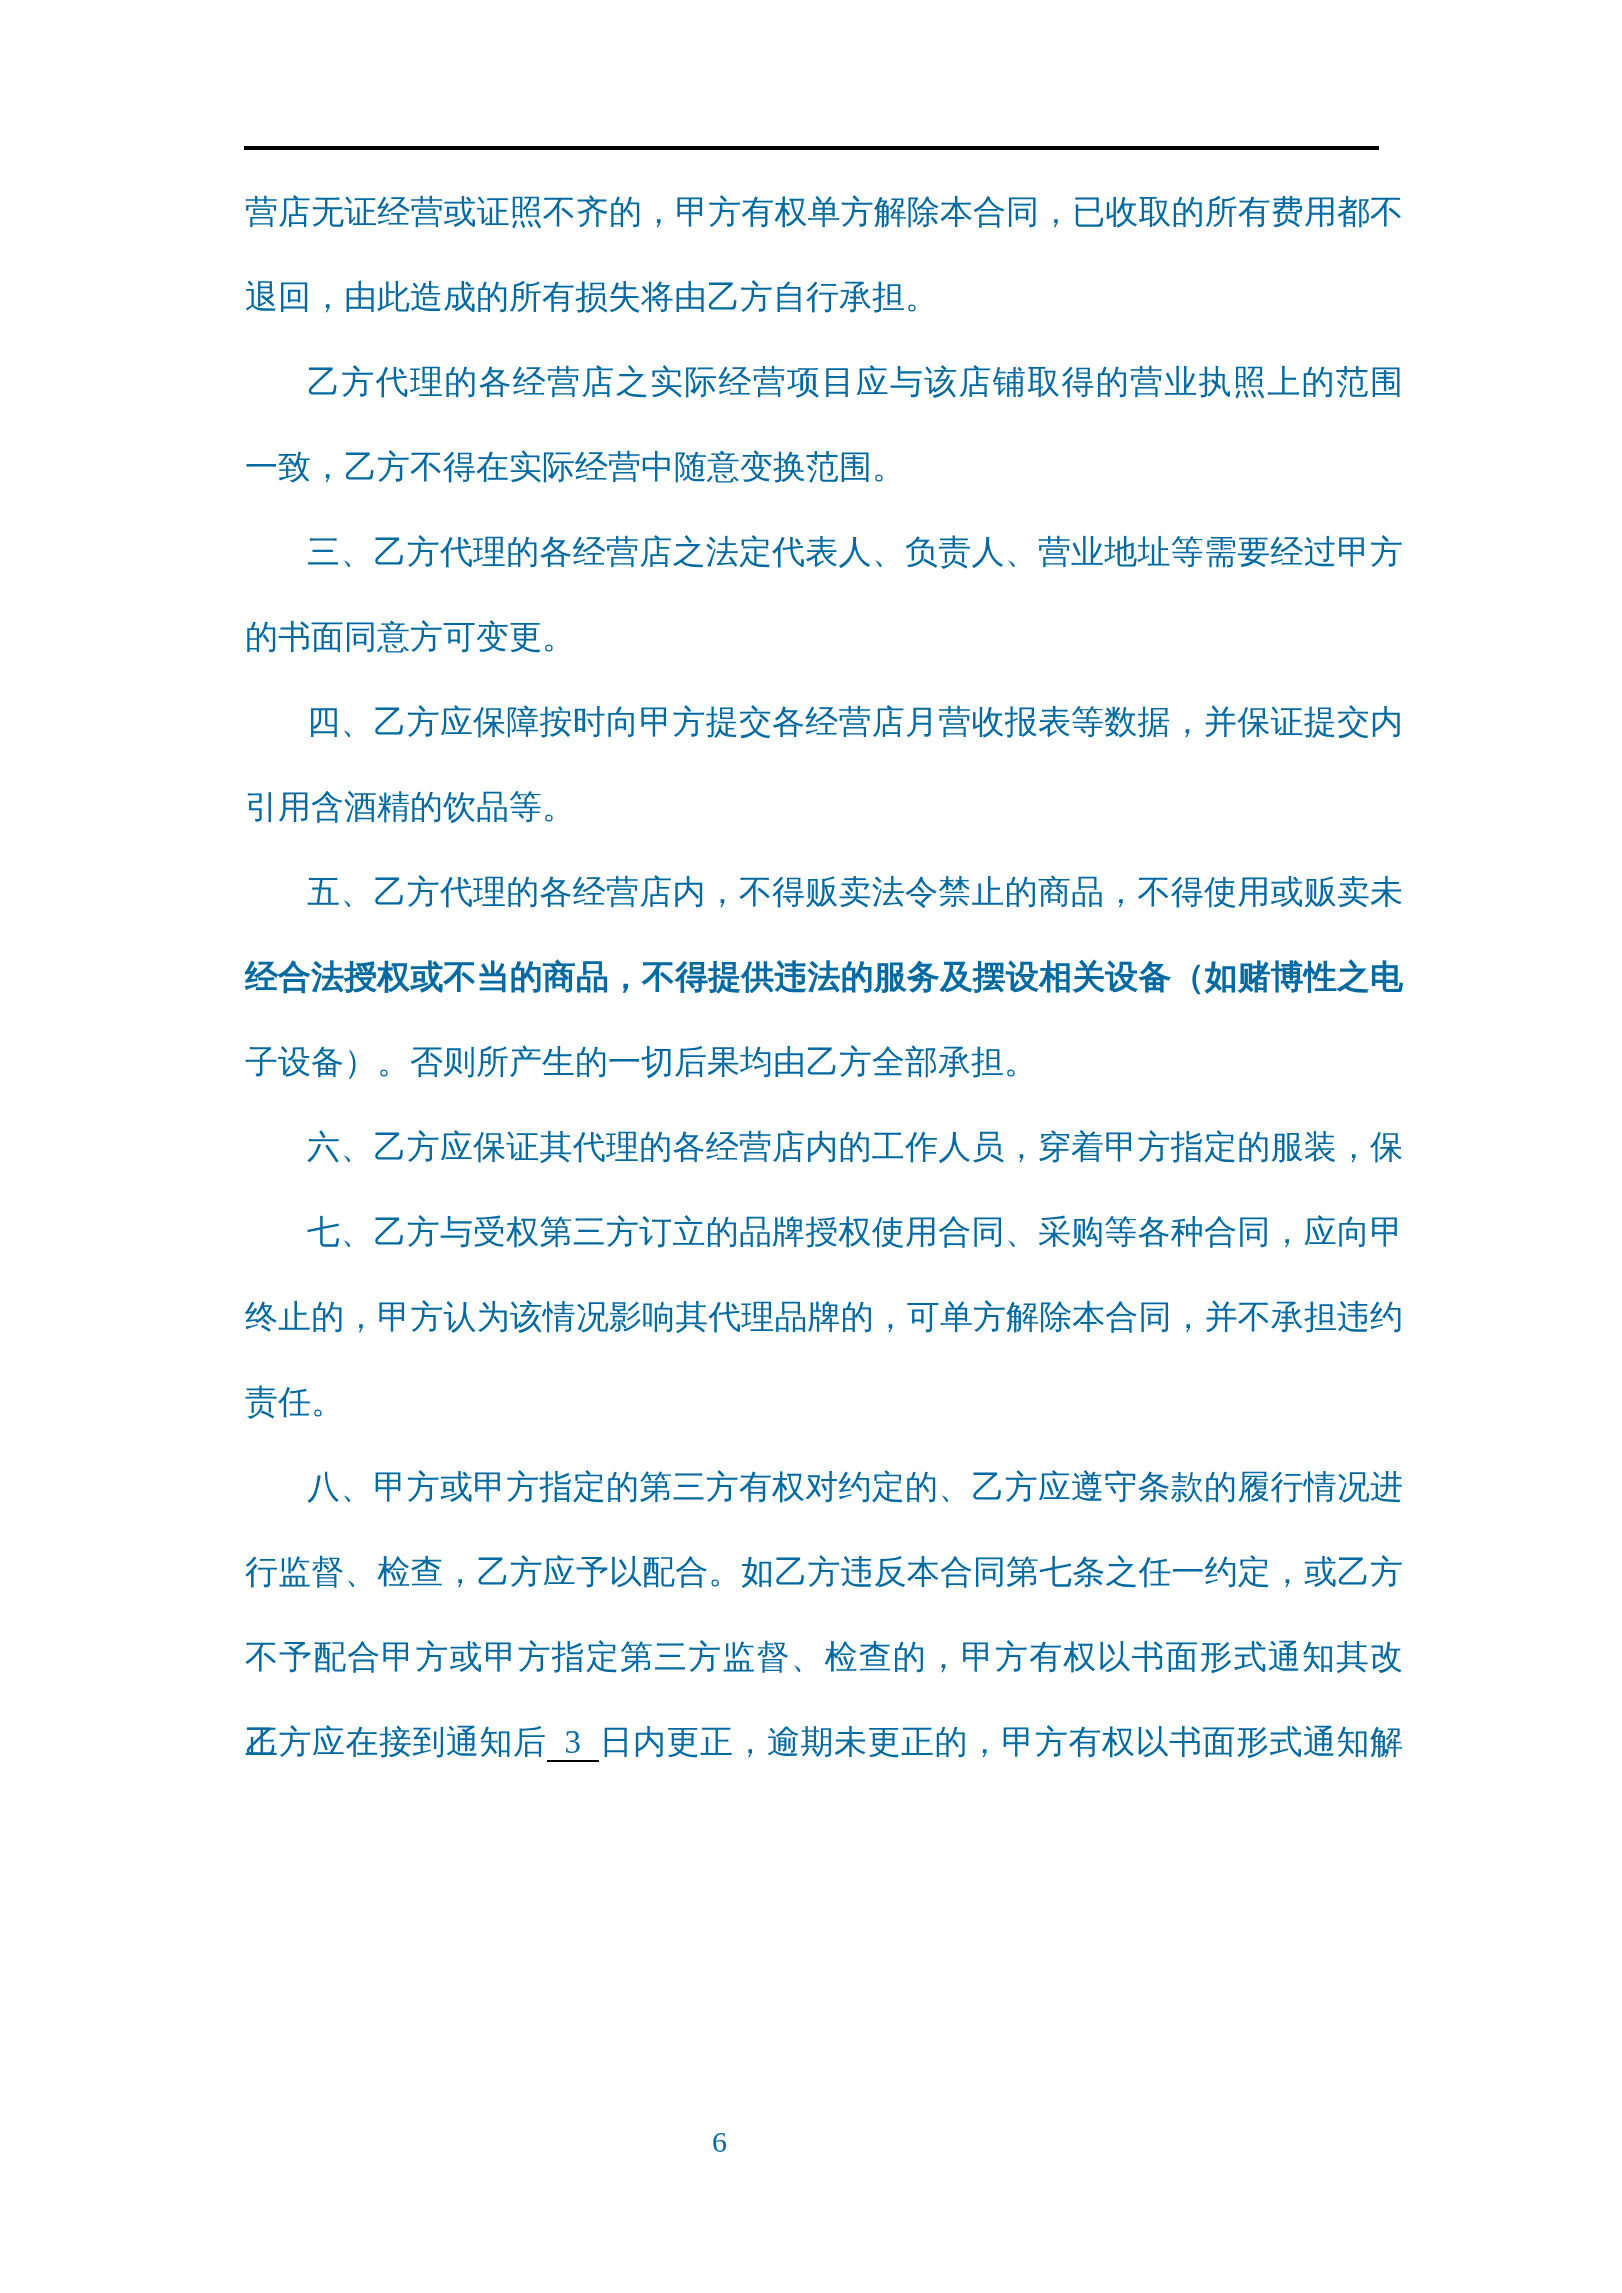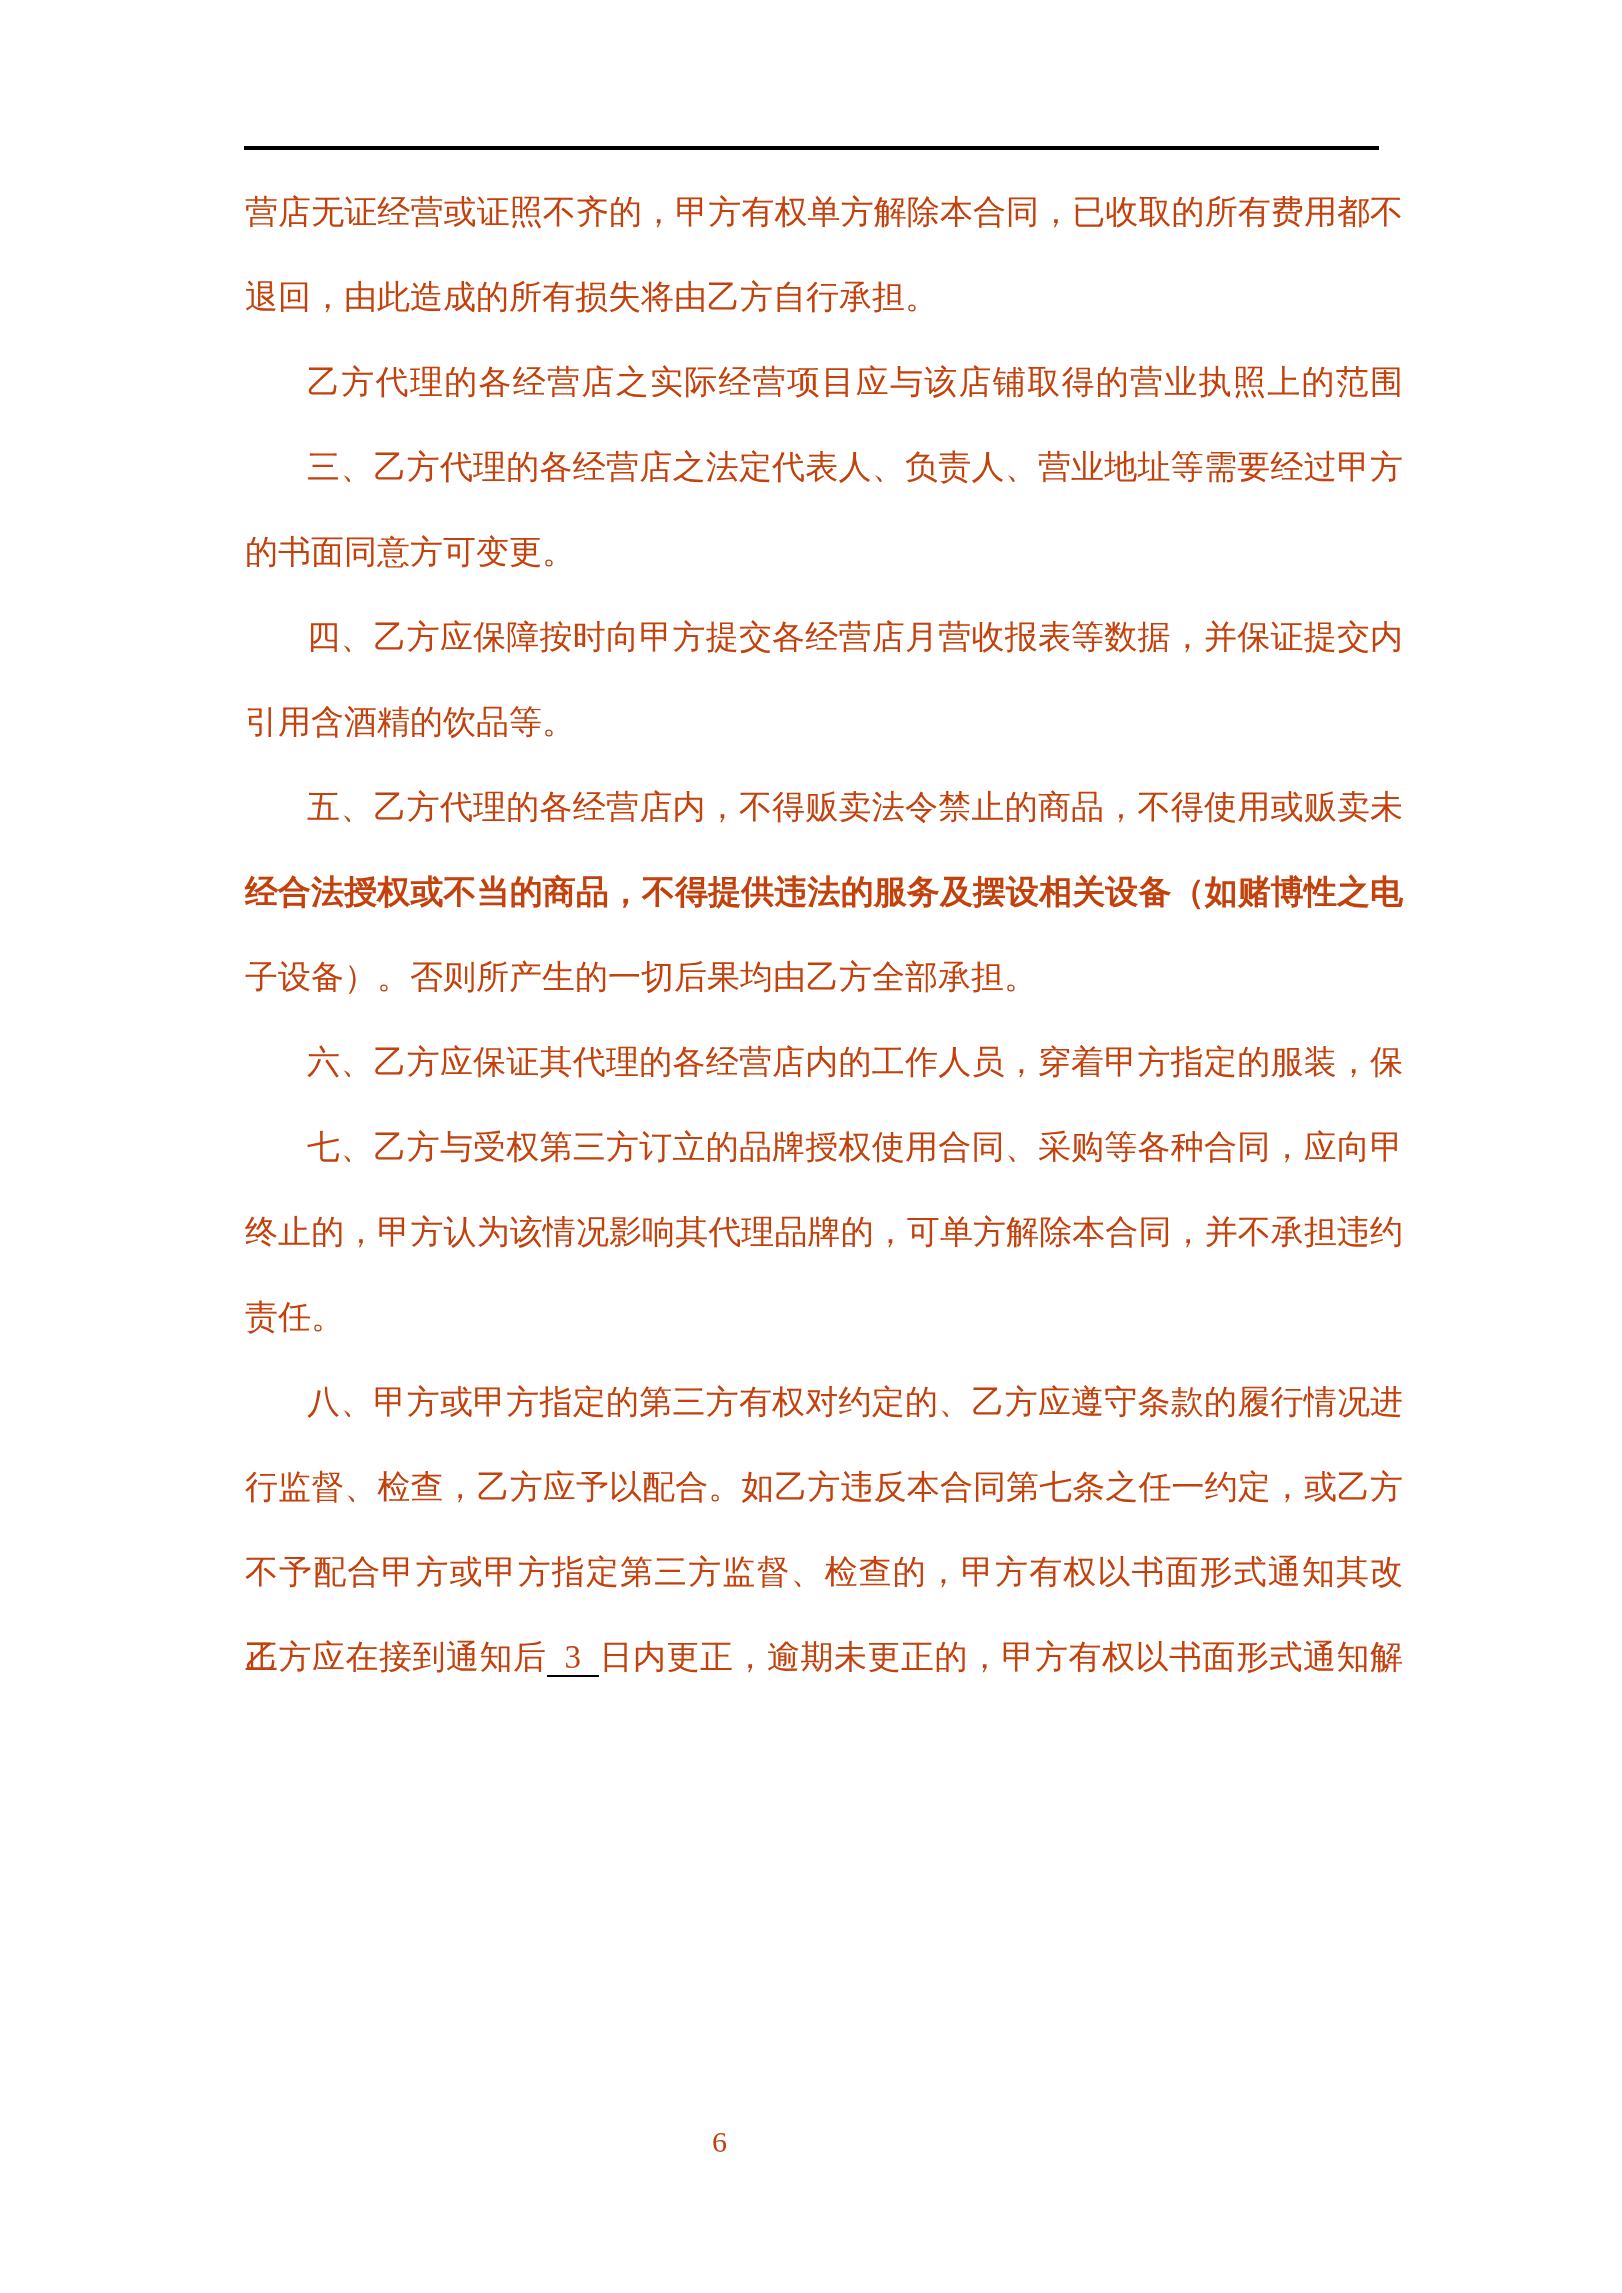--- a/index.html
+++ b/index.html
@@ -7,21 +7,21 @@
     padding: 0;
     background: #ffffff;
   }
   .page {
     position: relative;
     width: 1439px;
     height: 2294px;
     background: #ffffff;
     overflow: hidden;
     font-family: "Liberation Serif", "DejaVu Serif", serif;
-    color: #c2410c;
+    color: #0369a1;
   }
   .top-rule {
     position: absolute;
     left: 244px;
     top: 146px;
     width: 1135px;
     height: 3.6px;
     background: #000000;
   }
   .doc-lines {
@@ -65,20 +65,21 @@
 </style>
 </head>
 <body>
 
 <div class="page">
   <div class="top-rule"></div>
   <div class="doc-lines">
       <div class="doc-line fill" style="letter-spacing: -0.1px;"><span class="line-inner"><span>营店无证经营或证照不齐的，甲方有权单方解除本合同，已收取的所有费用都不</span></span></div>
       <div class="doc-line"><span class="line-inner"><span>退回，由此造成的所有损失将由乙方自行承担。</span></span></div>
       <div class="doc-line indent fill" style="letter-spacing: -0.1px;"><span class="line-inner"><span>乙方代理的各经营店之实际经营项目应与该店铺取得的营业执照上的范围</span></span></div>
+      <div class="doc-line"><span class="line-inner"><span>一致，乙方不得在实际经营中随意变换范围。</span></span></div>
       <div class="doc-line indent fill" style="letter-spacing: -0.1px;"><span class="line-inner"><span>三、乙方代理的各经营店之法定代表人、负责人、营业地址等需要经过甲方</span></span></div>
       <div class="doc-line"><span class="line-inner"><span>的书面同意方可变更。</span></span></div>
       <div class="doc-line indent fill" style="letter-spacing: -0.1px;"><span class="line-inner"><span>四、乙方应保障按时向甲方提交各经营店月营收报表等数据，并保证提交内</span></span></div>
       <div class="doc-line"><span class="line-inner"><span>引用含酒精的饮品等。</span></span></div>
       <div class="doc-line indent fill" style="letter-spacing: -0.1px;"><span class="line-inner"><span>五、乙方代理的各经营店内，不得贩卖法令禁止的商品，不得使用或贩卖未</span></span></div>
       <div class="doc-line fill" style="letter-spacing: -0.1px; font-weight: bold;"><span class="line-inner"><span>经合法授权或不当的商品，不得提供违法的服务及摆设相关设备（如赌博性之电</span></span></div>
       <div class="doc-line"><span class="line-inner"><span>子设备）。否则所产生的一切后果均由乙方全部承担。</span></span></div>
       <div class="doc-line indent fill" style="letter-spacing: -0.1px;"><span class="line-inner"><span>六、乙方应保证其代理的各经营店内的工作人员，穿着甲方指定的服装，保</span></span></div>
       <div class="doc-line indent fill" style="letter-spacing: -0.1px;"><span class="line-inner"><span>七、乙方与受权第三方订立的品牌授权使用合同、采购等各种合同，应向甲</span></span></div>
       <div class="doc-line fill" style="letter-spacing: -0.1px;"><span class="line-inner"><span>终止的，甲方认为该情况影响其代理品牌的，可单方解除本合同，并不承担违约</span></span></div>

